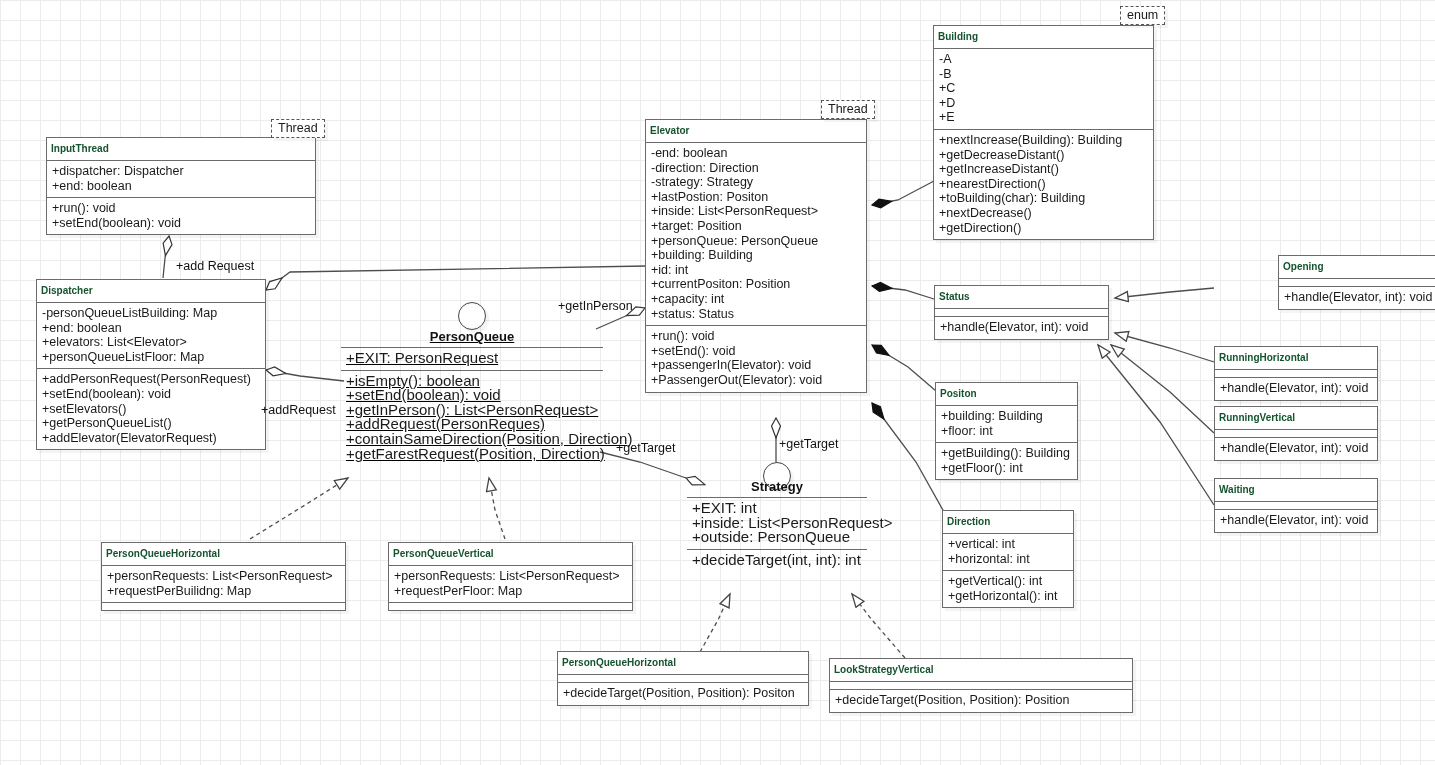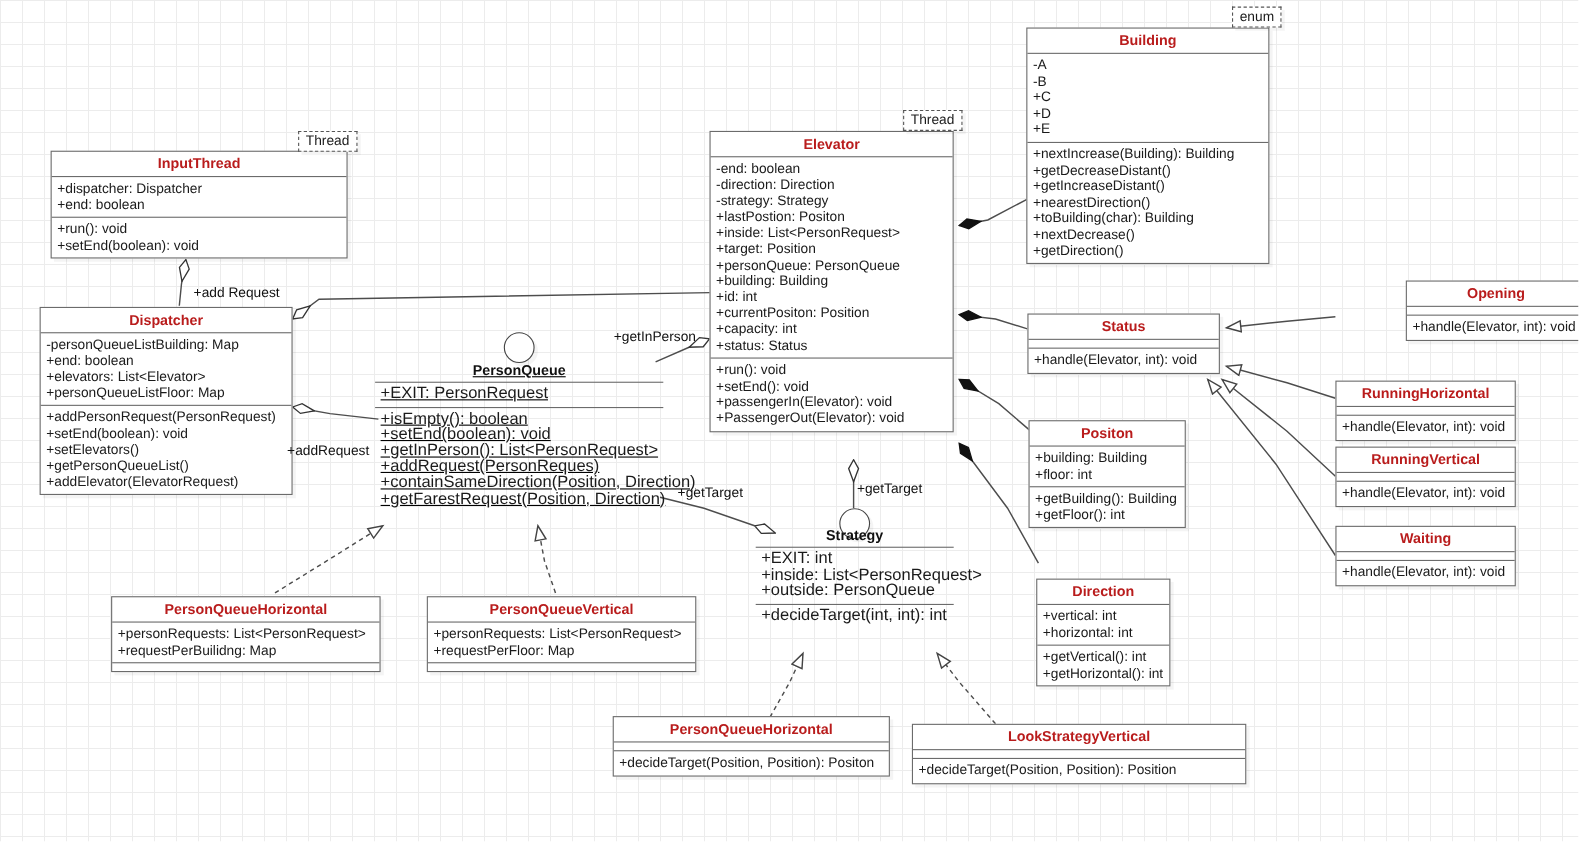--- a/index.html
+++ b/index.html
@@ -28,24 +28,24 @@
   }
   .uml {
     position: absolute;
     background: #ffffff;
     border: 1.6px solid #6b6b6b;
     box-shadow: 3px 3px 0 rgba(0,0,0,0.045);
     box-sizing: border-box;
     z-index: 3;
   }
   .uml .title {
-    text-align: center;
+    text-align: left;
     font-weight: bold;
-    font-size: 13px;
-    color: #b91c1c;
+    font-size: 10px;
+    color: #14532d;
     padding: 3px 4px 4px 4px;
     line-height: 15px;
   }
   .uml .sep {
     border-top: 1.6px solid #6b6b6b;
   }
   .uml .compartment {
     padding: 3px 5px 4px 5px;
     font-size: 12.5px;
     line-height: 14.6px;
@@ -290,21 +290,21 @@
       <div>+building: Building</div>
       <div>+floor: int</div>
     </div>
     <div class="sep"></div>
     <div class="compartment">
       <div>+getBuilding(): Building</div>
       <div>+getFloor(): int</div>
     </div>
   </div>
 
-  <div class="uml" style="left:942px; top:526px; width:122px;">
+  <div class="uml" style="left:942px; top:510px; width:132px;">
     <div class="title">Direction</div>
     <div class="sep"></div>
     <div class="compartment">
       <div>+vertical: int</div>
       <div>+horizontal: int</div>
     </div>
     <div class="sep"></div>
     <div class="compartment">
       <div>+getVertical(): int</div>
       <div>+getHorizontal(): int</div>

